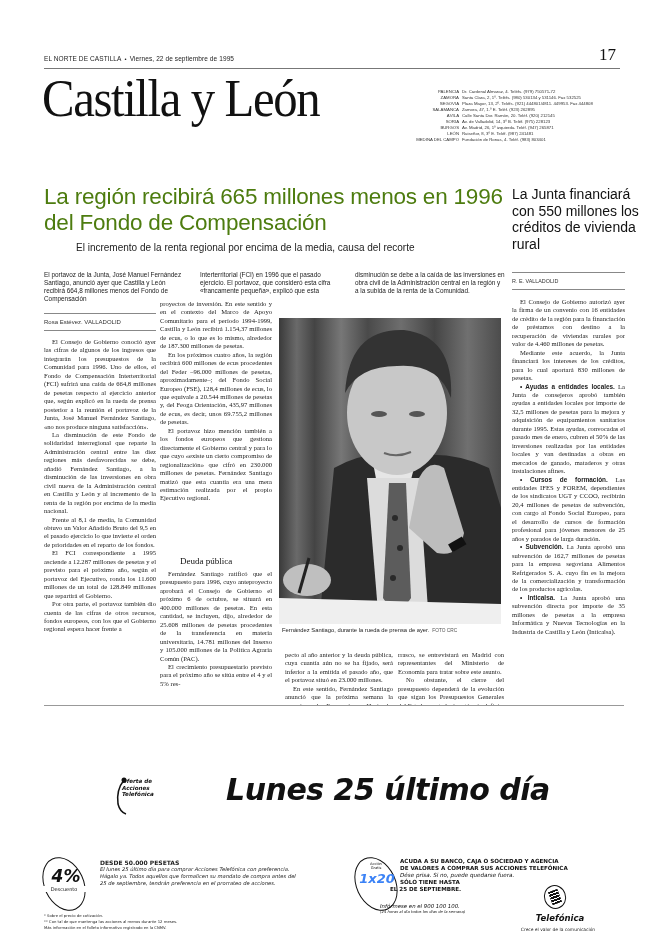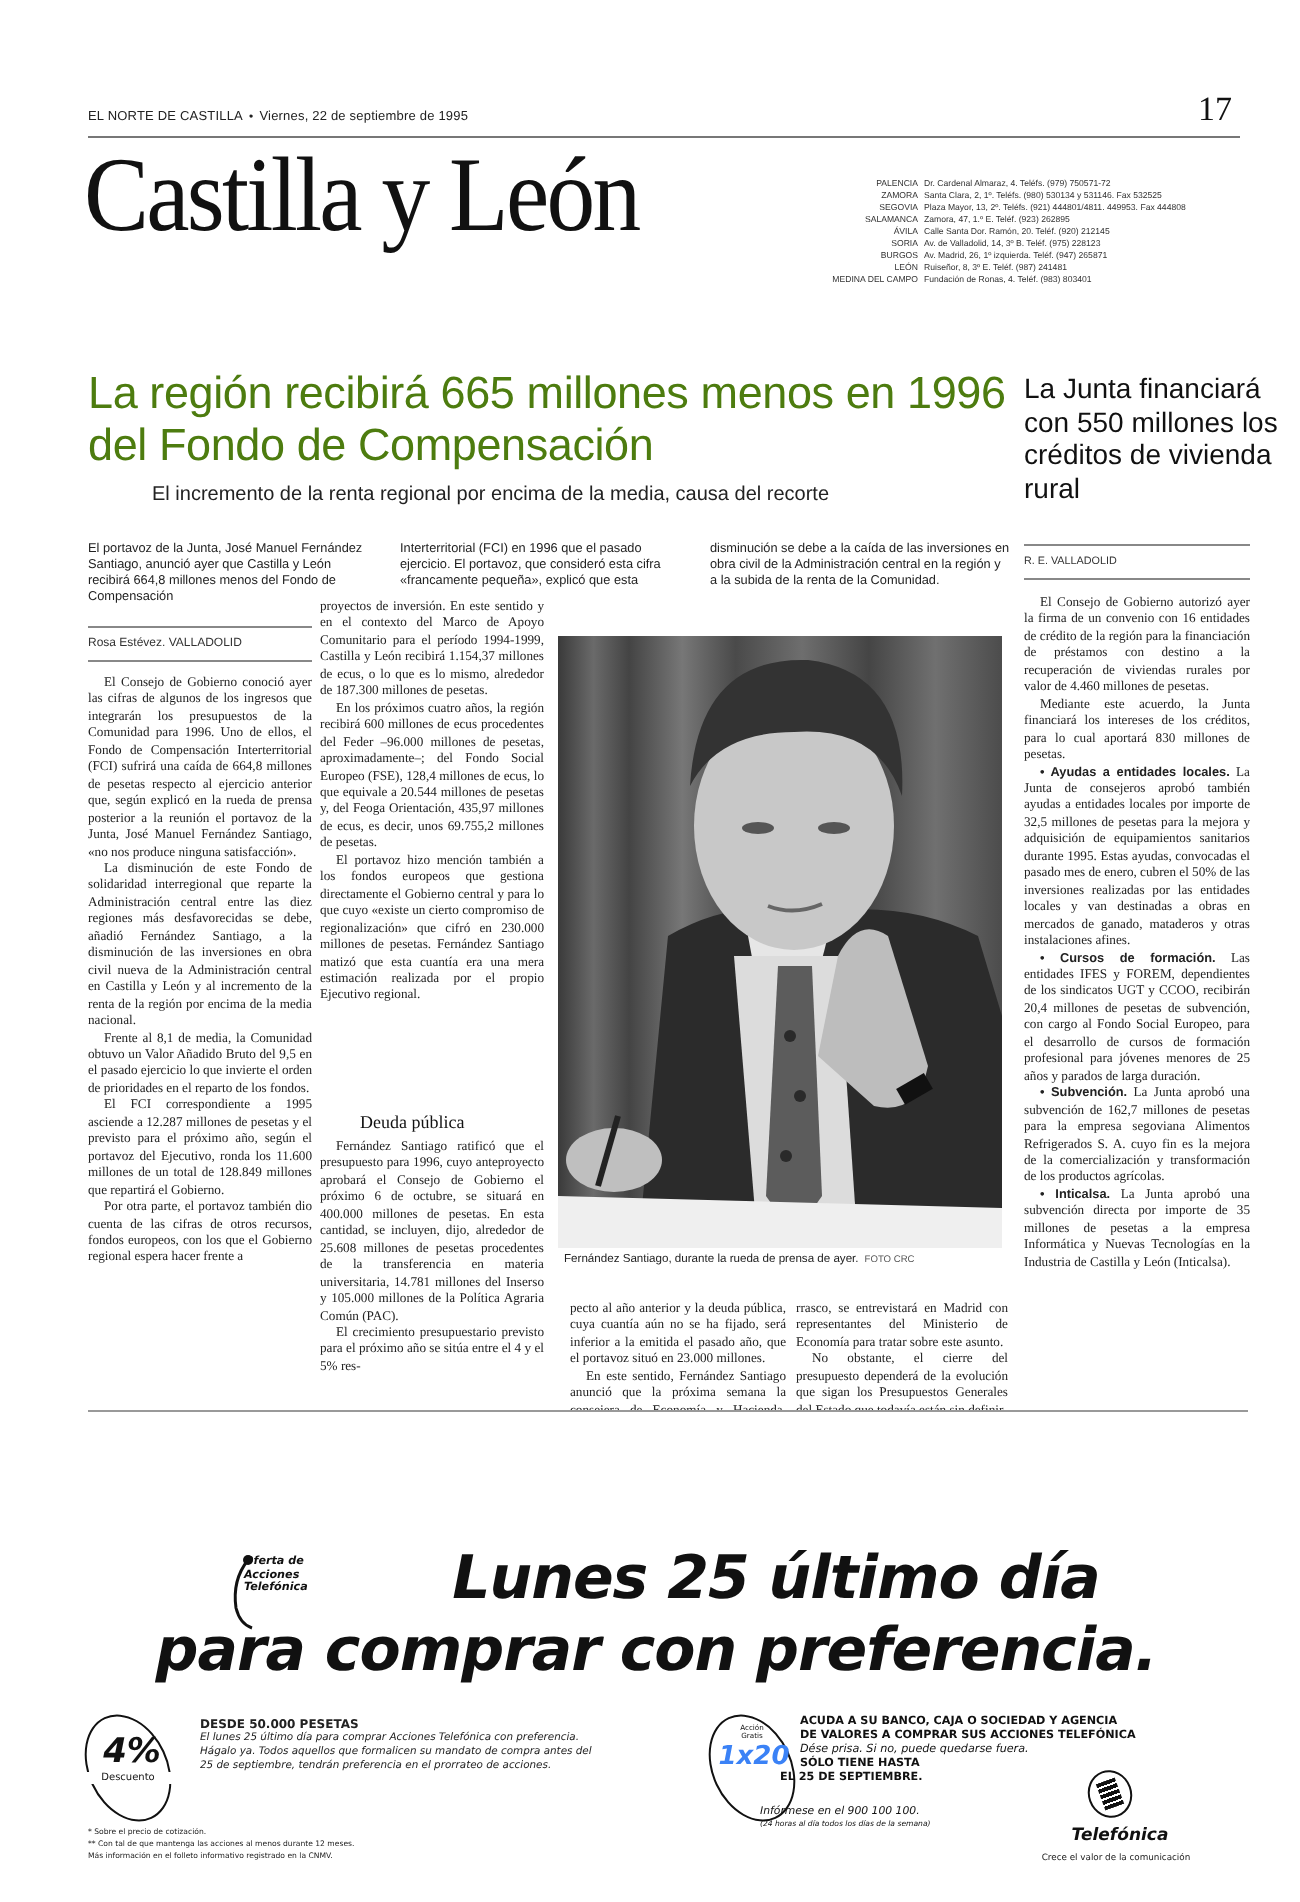--- a/index.html
+++ b/index.html
@@ -237,21 +237,20 @@
     <circle cx="10" cy="4" r="2.5" fill="#111"></circle>
   </svg>
   <div class="ad-logo-text">
     <div>Oferta de</div>
     <div>Acciones</div>
     <div>Telefónica</div>
   </div>
 </div>
 <div class="abs ad-headline">
   <div class="line1">Lunes 25 último día</div>
-  <div>para comprar con preferencia.</div>
 </div>
 
 <div class="abs badge badge1"></div>
 <div class="abs badge1-text">4%</div>
 <div class="abs badge1-sub">Descuento</div>
 
 <div class="abs ad-offer">
   <div class="lead">DESDE 50.000 PESETAS</div>
   <div>El lunes 25 último día para comprar Acciones Telefónica con preferencia. Hágalo ya. Todos aquellos que formalicen su mandato de compra antes del 25 de septiembre, tendrán preferencia en el prorrateo de acciones.</div>
 </div>

